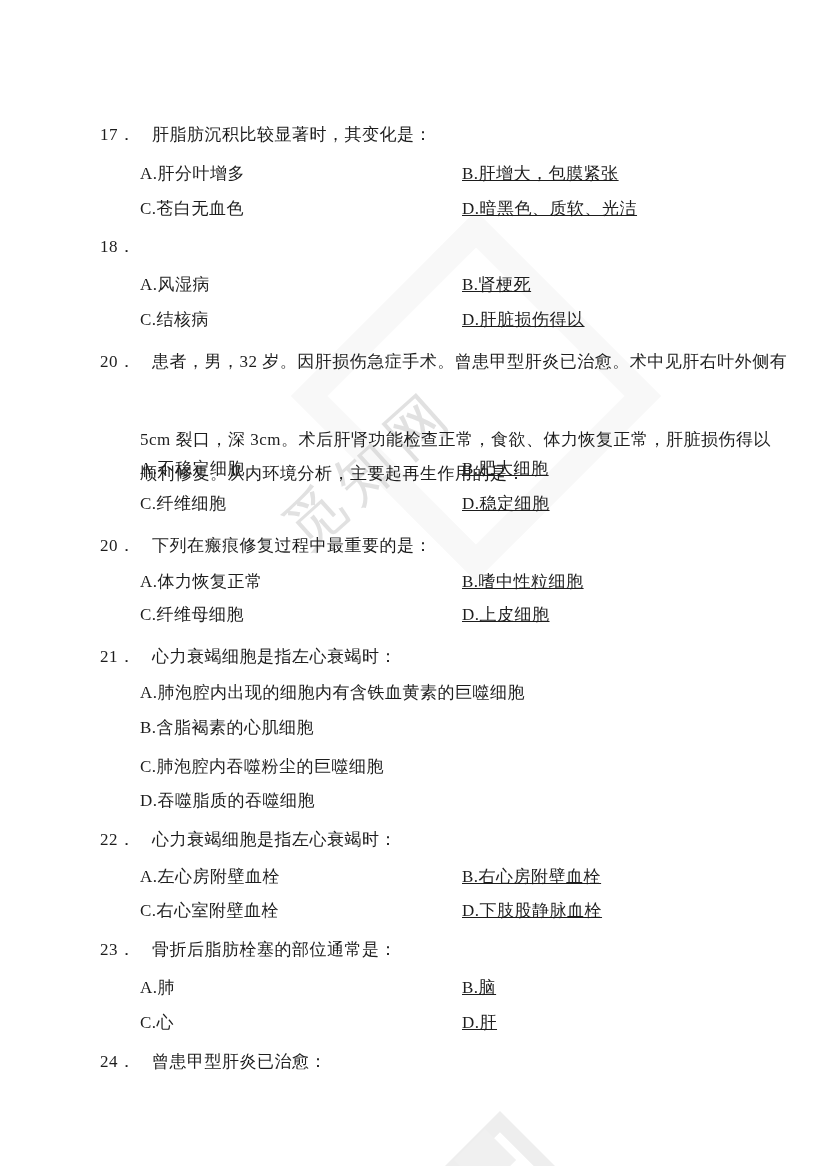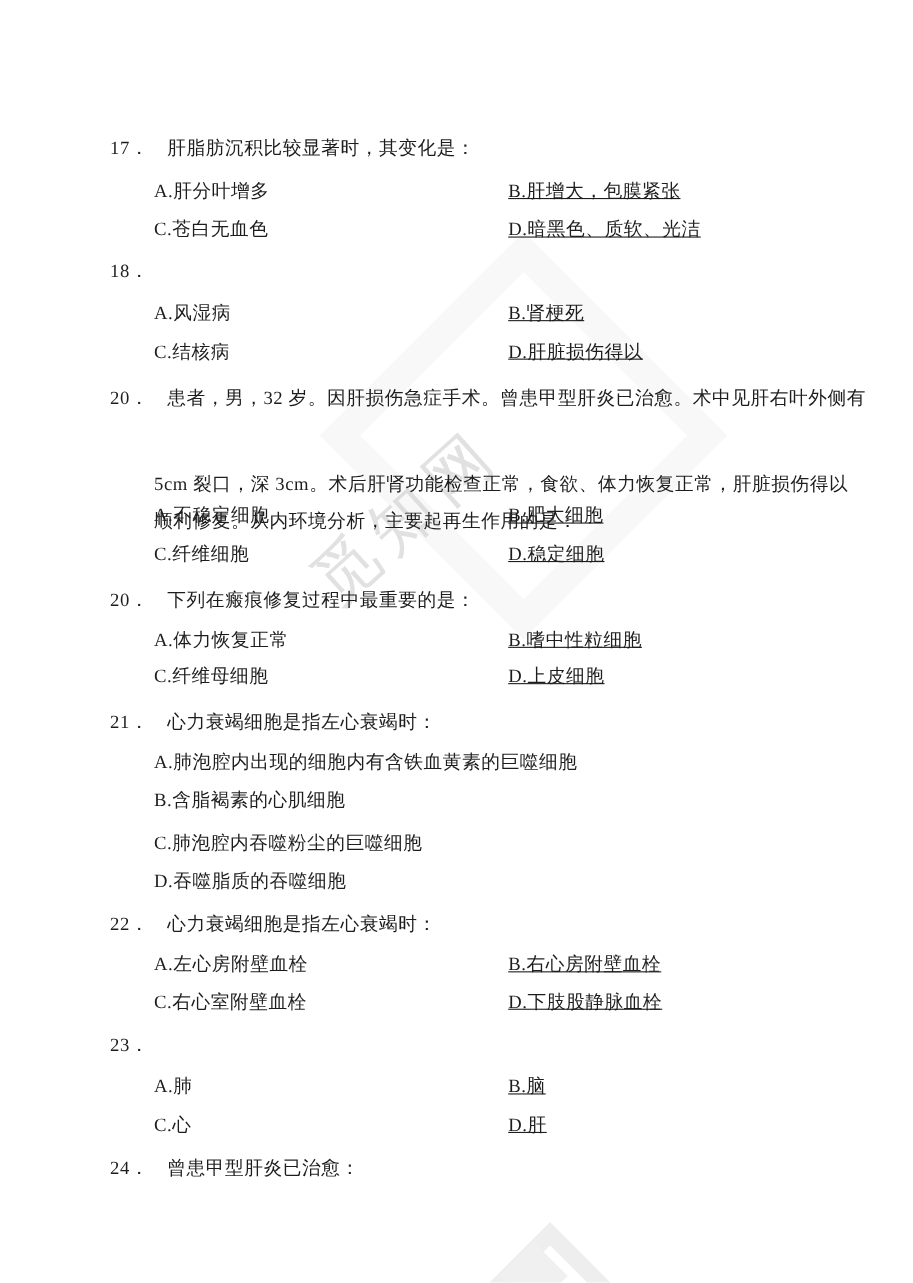--- a/index.html
+++ b/index.html
@@ -140,20 +140,21 @@
       <span class="optL">A.左心房附壁血栓</span>
       <span class="optR">B.右心房附壁血栓</span>
     </div>
     <div class="row" style="top:900px">
       <span class="optL">C.右心室附壁血栓</span>
       <span class="optR">D.下肢股静脉血栓</span>
     </div>
 
     <div class="row" style="top:939px">
       <span class="qnum">23．</span>
+      <span class="qstem">骨折后脂肪栓塞的部位通常是：</span>
     </div>
     <div class="row" style="top:977px">
       <span class="optL">A.肺</span>
       <span class="optR">B.脑</span>
     </div>
     <div class="row" style="top:1012px">
       <span class="optL">C.心</span>
       <span class="optR">D.肝</span>
     </div>
 

